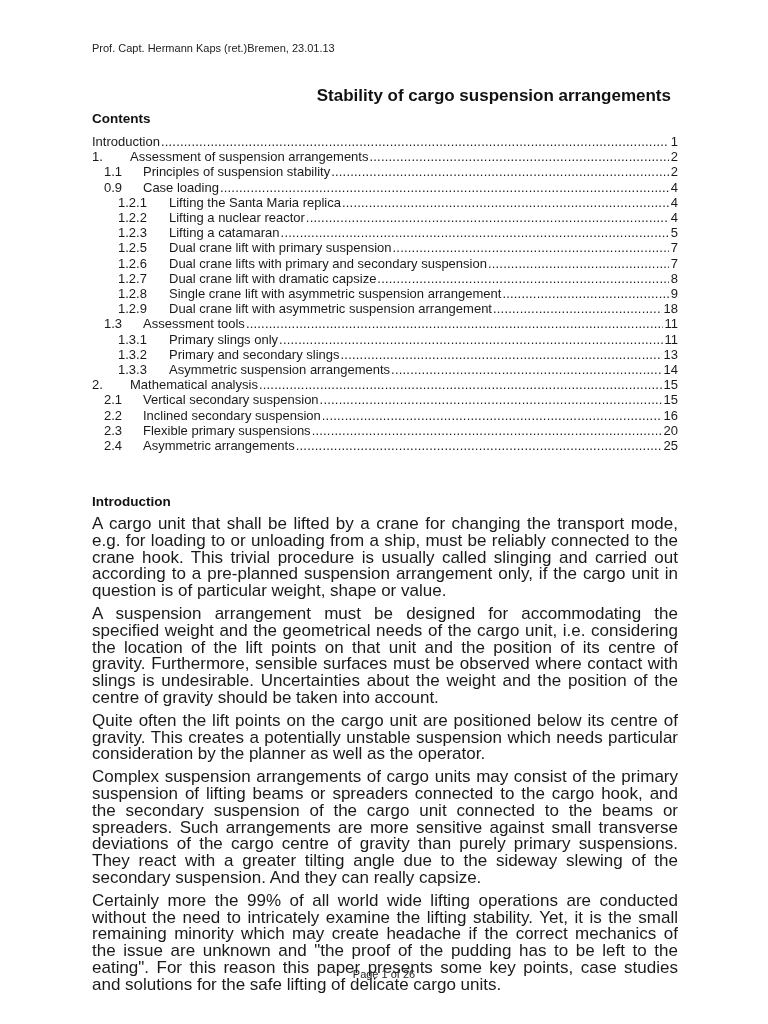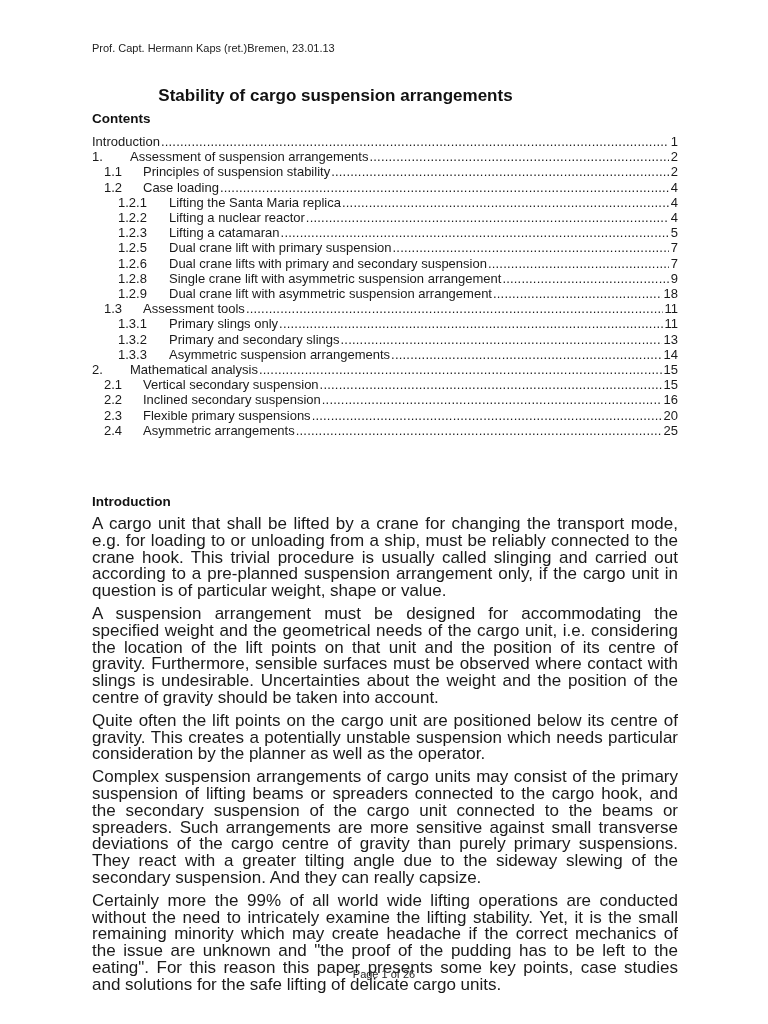--- a/index.html
+++ b/index.html
@@ -22,21 +22,21 @@
     right: 82px;
     display: flex;
     font-size: 11px;
     color: #222;
   }
   .doc-title {
     position: absolute;
     top: 86px;
     left: 0;
     width: 671px;
-    text-align: center;
+    text-align: right;
     font-size: 17px;
     font-weight: bold;
     color: #111;
   }
   .contents-heading {
     position: absolute;
     top: 111px;
     left: 92px;
     font-size: 13.5px;
     font-weight: bold;
@@ -137,21 +137,21 @@
       <span class="toc-dots"></span>
       <span class="toc-page">2</span>
     </div>
   <div class="toc-row lvl2">
       <span class="toc-num">1.1</span>
       <span class="toc-title">Principles of suspension stability</span>
       <span class="toc-dots"></span>
       <span class="toc-page">2</span>
     </div>
   <div class="toc-row lvl2">
-      <span class="toc-num">1.2</span>
+      <span class="toc-num">0.9</span>
       <span class="toc-title">Case loading</span>
       <span class="toc-dots"></span>
       <span class="toc-page">4</span>
     </div>
   <div class="toc-row lvl3">
       <span class="toc-num">1.2.1</span>
       <span class="toc-title">Lifting the Santa Maria replica</span>
       <span class="toc-dots"></span>
       <span class="toc-page">4</span>
     </div>
@@ -171,20 +171,26 @@
       <span class="toc-num">1.2.5</span>
       <span class="toc-title">Dual crane lift with primary suspension</span>
       <span class="toc-dots"></span>
       <span class="toc-page">7</span>
     </div>
   <div class="toc-row lvl3">
       <span class="toc-num">1.2.6</span>
       <span class="toc-title">Dual crane lifts with primary and secondary suspension</span>
       <span class="toc-dots"></span>
       <span class="toc-page">7</span>
+    </div>
+  <div class="toc-row lvl3">
+      <span class="toc-num">1.2.7</span>
+      <span class="toc-title">Dual crane lift with dramatic capsize</span>
+      <span class="toc-dots"></span>
+      <span class="toc-page">8</span>
     </div>
   <div class="toc-row lvl3">
       <span class="toc-num">1.2.8</span>
       <span class="toc-title">Single crane lift with asymmetric suspension arrangement</span>
       <span class="toc-dots"></span>
       <span class="toc-page">9</span>
     </div>
   <div class="toc-row lvl3">
       <span class="toc-num">1.2.9</span>
       <span class="toc-title">Dual crane lift with asymmetric suspension arrangement</span>

